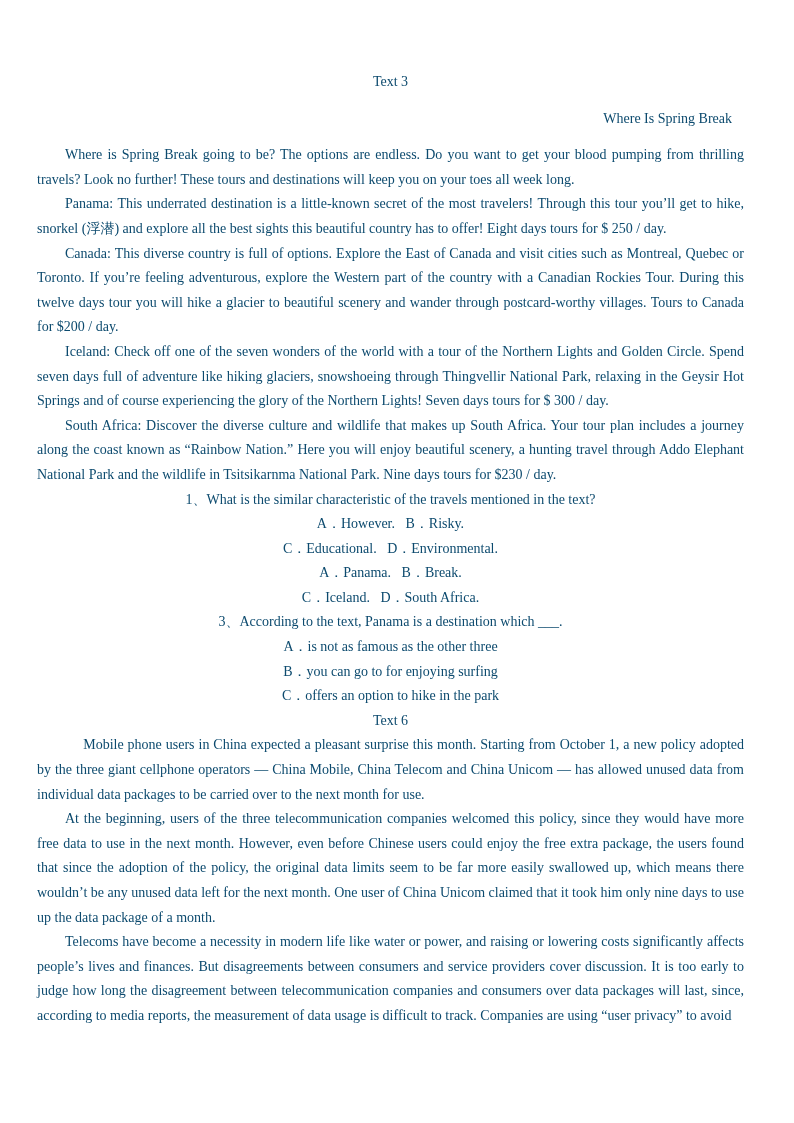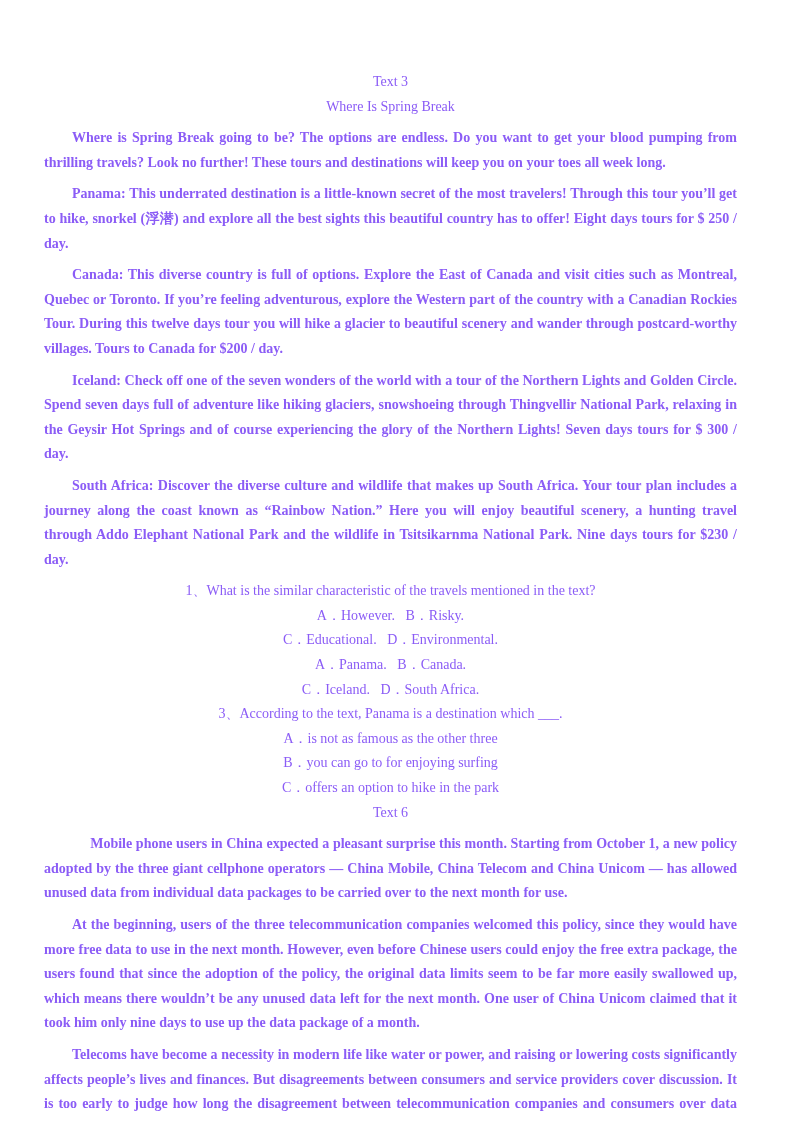--- a/index.html
+++ b/index.html
@@ -13,36 +13,35 @@
     overflow: hidden;
   }
   .page {
     box-sizing: border-box;
     width: 794px;
     height: 1123px;
     padding: 70px 50px 0 37px;
     font-family: "Liberation Serif", serif;
     font-size: 14px;
     line-height: 24.6px;
-    color: #8b5cf6;
+    color: #0c4a6e;
     background: #ffffff;
   }
   .section-title {
     text-align: center;
     margin: 0;
   }
   .passage-heading {
-    margin: 0;
-    text-align: center;
+    margin: 12px;
+    text-align: right;
   }
   .para {
-    margin: 7px;
+    margin: 0;
     text-align: justify;
     text-indent: 2em;
-    font-weight: bold;
   }
   .para.indent-lg {
     text-indent: 3.3em;
   }
   .qline {
     margin: 0;
     white-space: pre-wrap;
     text-align: center;
   }
 </style>
@@ -63,21 +62,21 @@
     <p class="para">Canada: This diverse country is full of options. Explore the East of Canada and visit cities such as Montreal, Quebec or Toronto. If you’re feeling adventurous, explore the Western part of the country with a Canadian Rockies Tour. During this twelve days tour you will hike a glacier to beautiful scenery and wander through postcard-worthy villages. Tours to Canada for $200 / day.</p>
 
     <p class="para">Iceland: Check off one of the seven wonders of the world with a tour of the Northern Lights and Golden Circle. Spend seven days full of adventure like hiking glaciers, snowshoeing through Thingvellir National Park, relaxing in the Geysir Hot Springs and of course experiencing the glory of the Northern Lights! Seven days tours for $ 300 / day.</p>
 
     <p class="para">South Africa: Discover the diverse culture and wildlife that makes up South Africa. Your tour plan includes a journey along the coast known as “Rainbow Nation.” Here you will enjoy beautiful scenery, a hunting travel through Addo Elephant National Park and the wildlife in Tsitsikarnma National Park. Nine days tours for $230 / day.</p>
 
     <p class="qline">1、What is the similar characteristic of the travels mentioned in the text?</p>
     <p class="qline">A．However.   B．Risky.</p>
     <p class="qline">C．Educational.   D．Environmental.</p>
 
-    <p class="qline">A．Panama.   B．Canada.</p>
+    <p class="qline">A．Panama.   B．Break.</p>
     <p class="qline">C．Iceland.   D．South Africa.</p>
 
     <p class="qline">3、According to the text, Panama is a destination which ___.</p>
     <p class="qline">A．is not as famous as the other three</p>
     <p class="qline">B．you can go to for enjoying surfing</p>
     <p class="qline">C．offers an option to hike in the park</p>
   </div>
 
   <div>
     <p class="section-title">Text 6</p>

